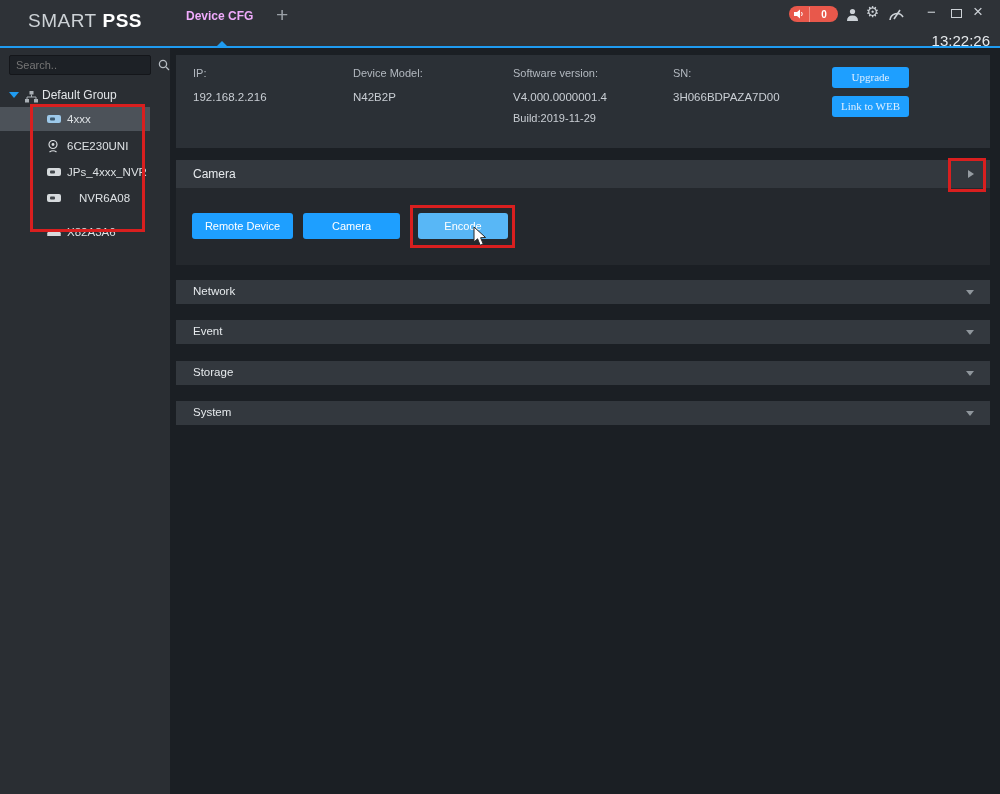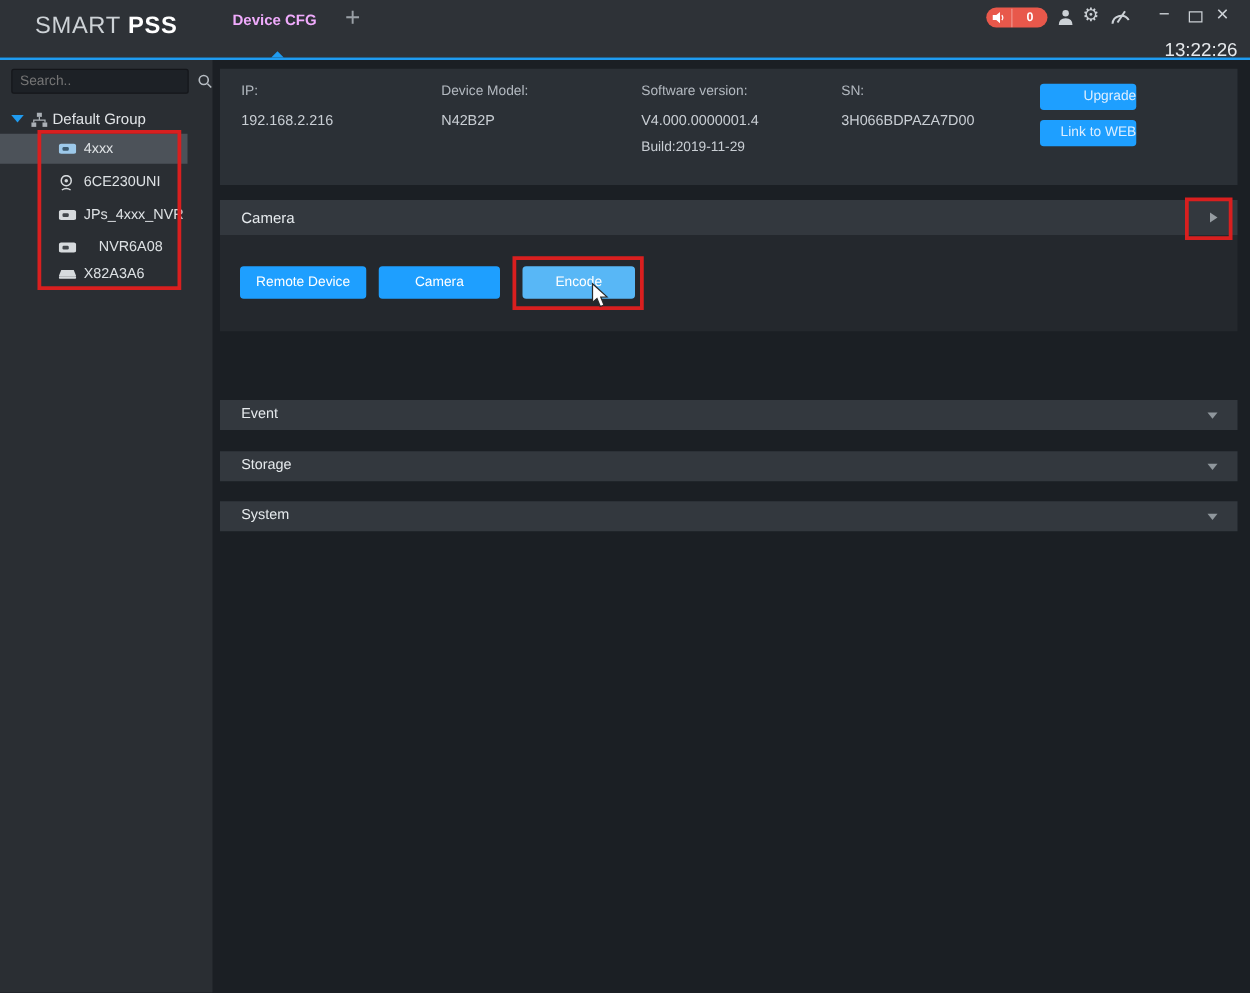--- a/index.html
+++ b/index.html
@@ -46,21 +46,21 @@
   .red-devices { left:30px; top:56px; width:115px; height:128px; }
 
   
   .main { left:170px; top:48px; width:830px; height:746px; background:#1b1f24; }
   .info-panel { left:6px; top:7px; width:814px; height:93px; background:#2b3036; }
   .ilabel { top:12px; font-size:11px; color:#b3b9c0; }
   .ivalue { top:36px; font-size:11.5px; color:#c9ced4; }
   .ibuild { top:57px; left:337px; font-size:11px; color:#c9ced4; }
   .c1 { left:17px; } .c2 { left:177px; } .c3 { left:337px; } .c4 { left:497px; }
   .btn-blue { width:77px; height:21px; background:#1e9fff; border-radius:3px; color:#ddeeff;
-    font-size:11px; text-align:right; line-height:21px; }
+    font-size:11px; text-align:center; line-height:21px;font-family:Liberation Serif, serif; }
   .btn-upgrade { left:656px; top:12px; }
   .btn-linkweb { left:656px; top:41px; }
 
   .sec-header { left:6px; width:814px; background:#33383e; color:#e6eaed; }
   .hdr-camera { top:112px; height:28px; }
   .hdr-title { left:17px; top:7px; font-size:12px; }
   .caret-right { left:792px; top:10px; width:0; height:0; border-top:4px solid transparent;
     border-bottom:4px solid transparent; border-left:6px solid #969ca2; }
   .caret-down { left:790px; top:10px; width:0; height:0; border-left:4px solid transparent;
     border-right:4px solid transparent; border-top:5px solid #8f969c; }
@@ -176,21 +176,21 @@
   </div>
   <div class="abs dev-row" style="top:138px;gap:12px;">
     <span class="dicon">
       <svg width="14" height="10" viewBox="0 0 14 10">
           <rect x="0" y="1" width="14" height="8" rx="2" fill="#d6dadd"></rect>
           <rect x="3" y="3.5" width="5" height="3" rx="1" fill="#41464b"></rect>
         </svg>
     </span>
     <span>NVR6A08</span>
   </div>
-  <div class="abs dev-row" style="top:159px;">
+  <div class="abs dev-row" style="top:172px;">
     <span class="dicon">
       <svg width="14" height="9" viewBox="0 0 14 9">
           <path d="M2 1 H12 L14 6 H0 Z" fill="#d6dadd"></path>
           <rect x="0" y="6" width="14" height="2" rx="1" fill="#d6dadd"></rect>
         </svg>
     </span>
     <span>X82A3A6</span>
   </div>
 
   <div class="abs annot red-devices"></div>
@@ -224,20 +224,24 @@
   <div class="abs cam-btn cb1">Remote Device</div>
   <div class="abs cam-btn cb2">Camera</div>
   <div class="abs cam-btn cb3">Encode</div>
   <div class="abs annot red-encode"></div>
   <span class="abs cursor">
     <svg width="15" height="21" viewBox="0 0 15 21">
         <path d="M1 1 L1 16 L4.6 12.8 L7.2 19.2 L10.2 18 L7.6 11.7 L12.6 11.5 Z" fill="#ffffff" stroke="#2a2a2a" stroke-width="1"></path>
       </svg>
   </span>
 
+  <div class="abs sec-header hdr-sub hdr-network">
+    <span class="abs hdr-title">Network</span>
+    <span class="abs caret-down"></span>
+  </div>
   <div class="abs sec-header hdr-sub hdr-event">
     <span class="abs hdr-title">Event</span>
     <span class="abs caret-down"></span>
   </div>
   <div class="abs sec-header hdr-sub hdr-storage">
     <span class="abs hdr-title">Storage</span>
     <span class="abs caret-down"></span>
   </div>
   <div class="abs sec-header hdr-sub hdr-system">
     <span class="abs hdr-title">System</span>

